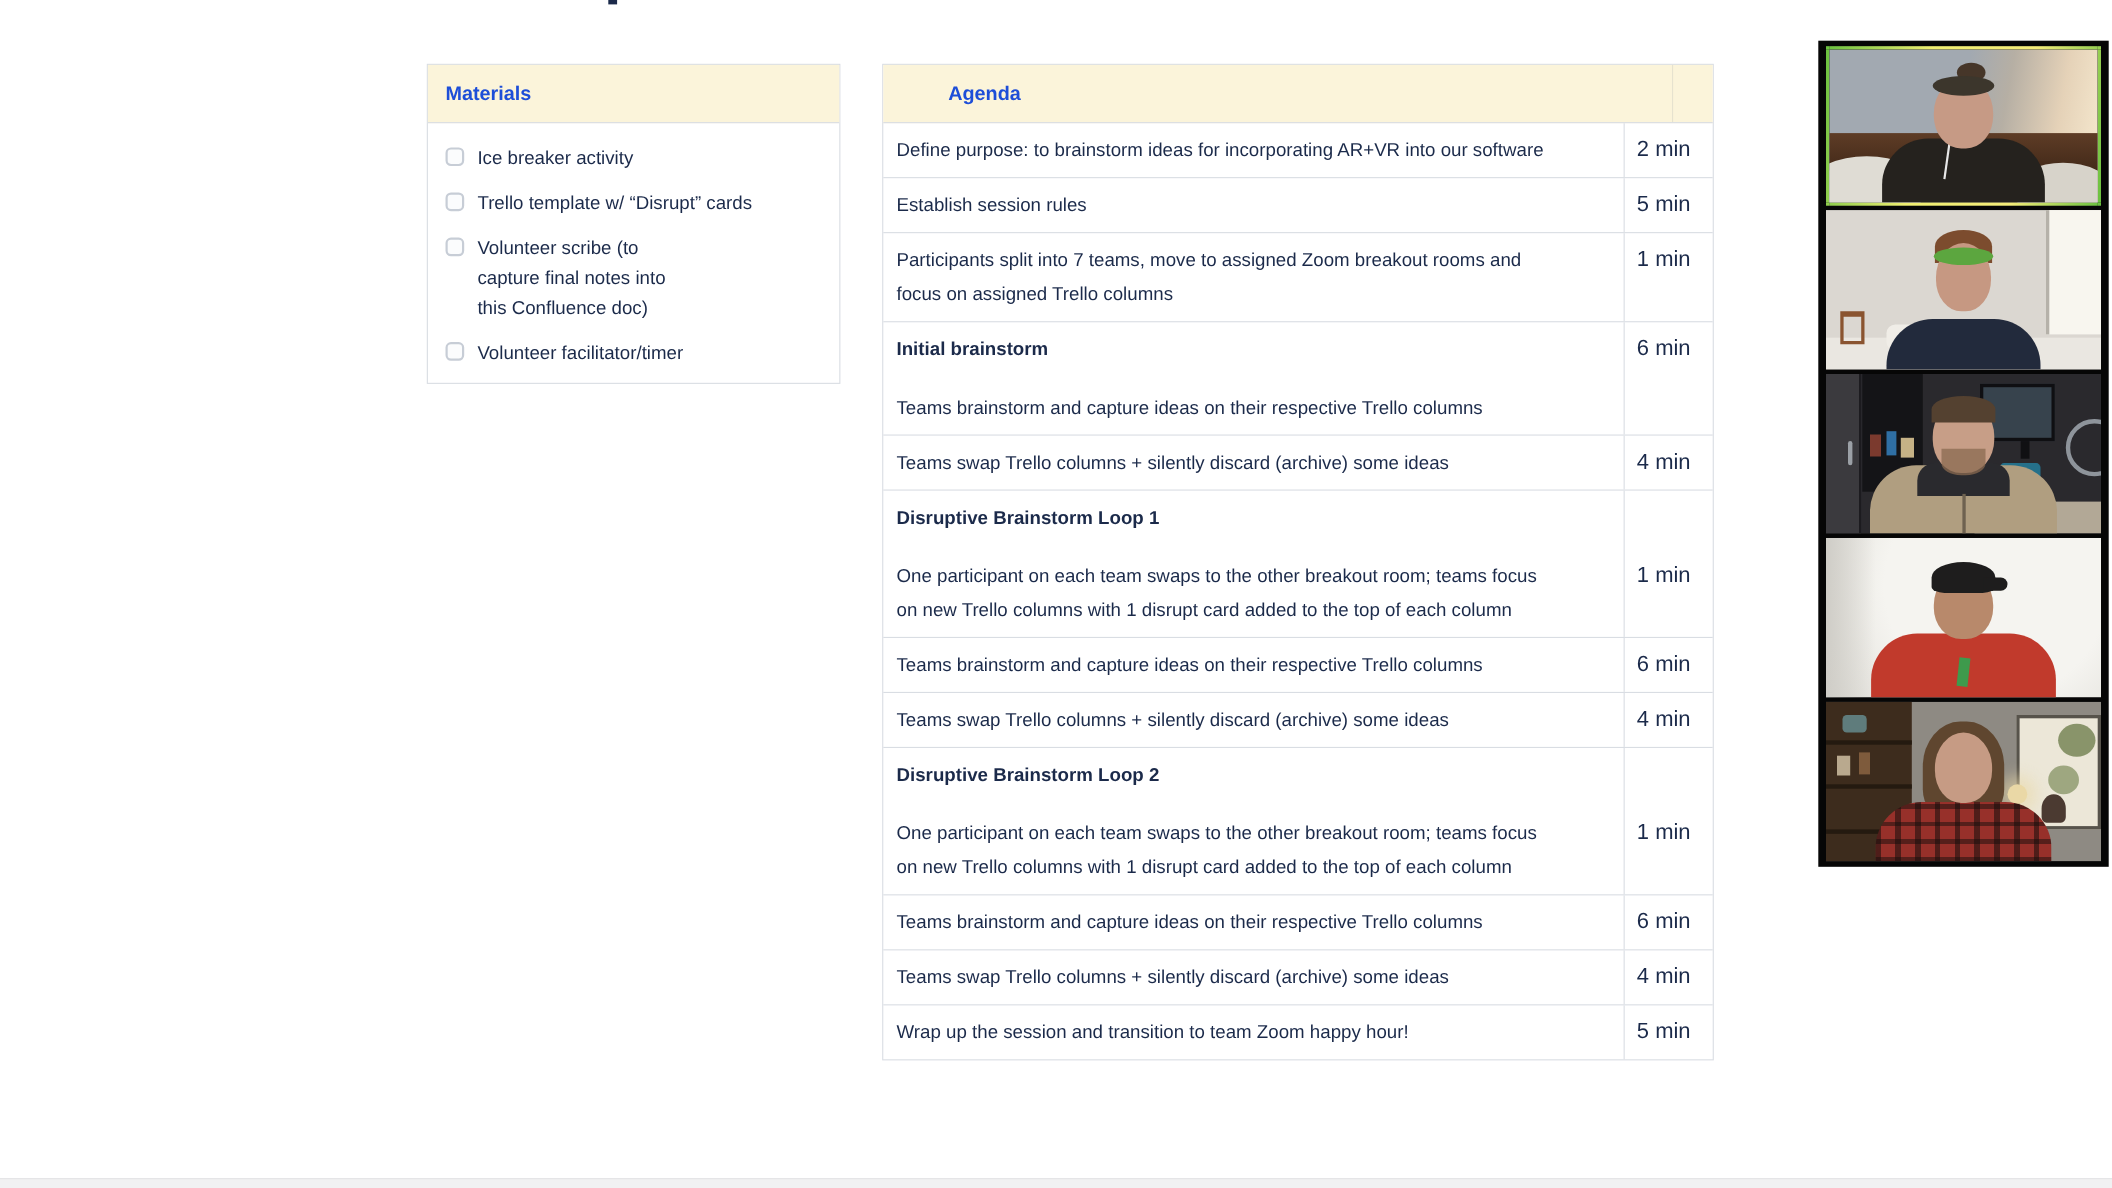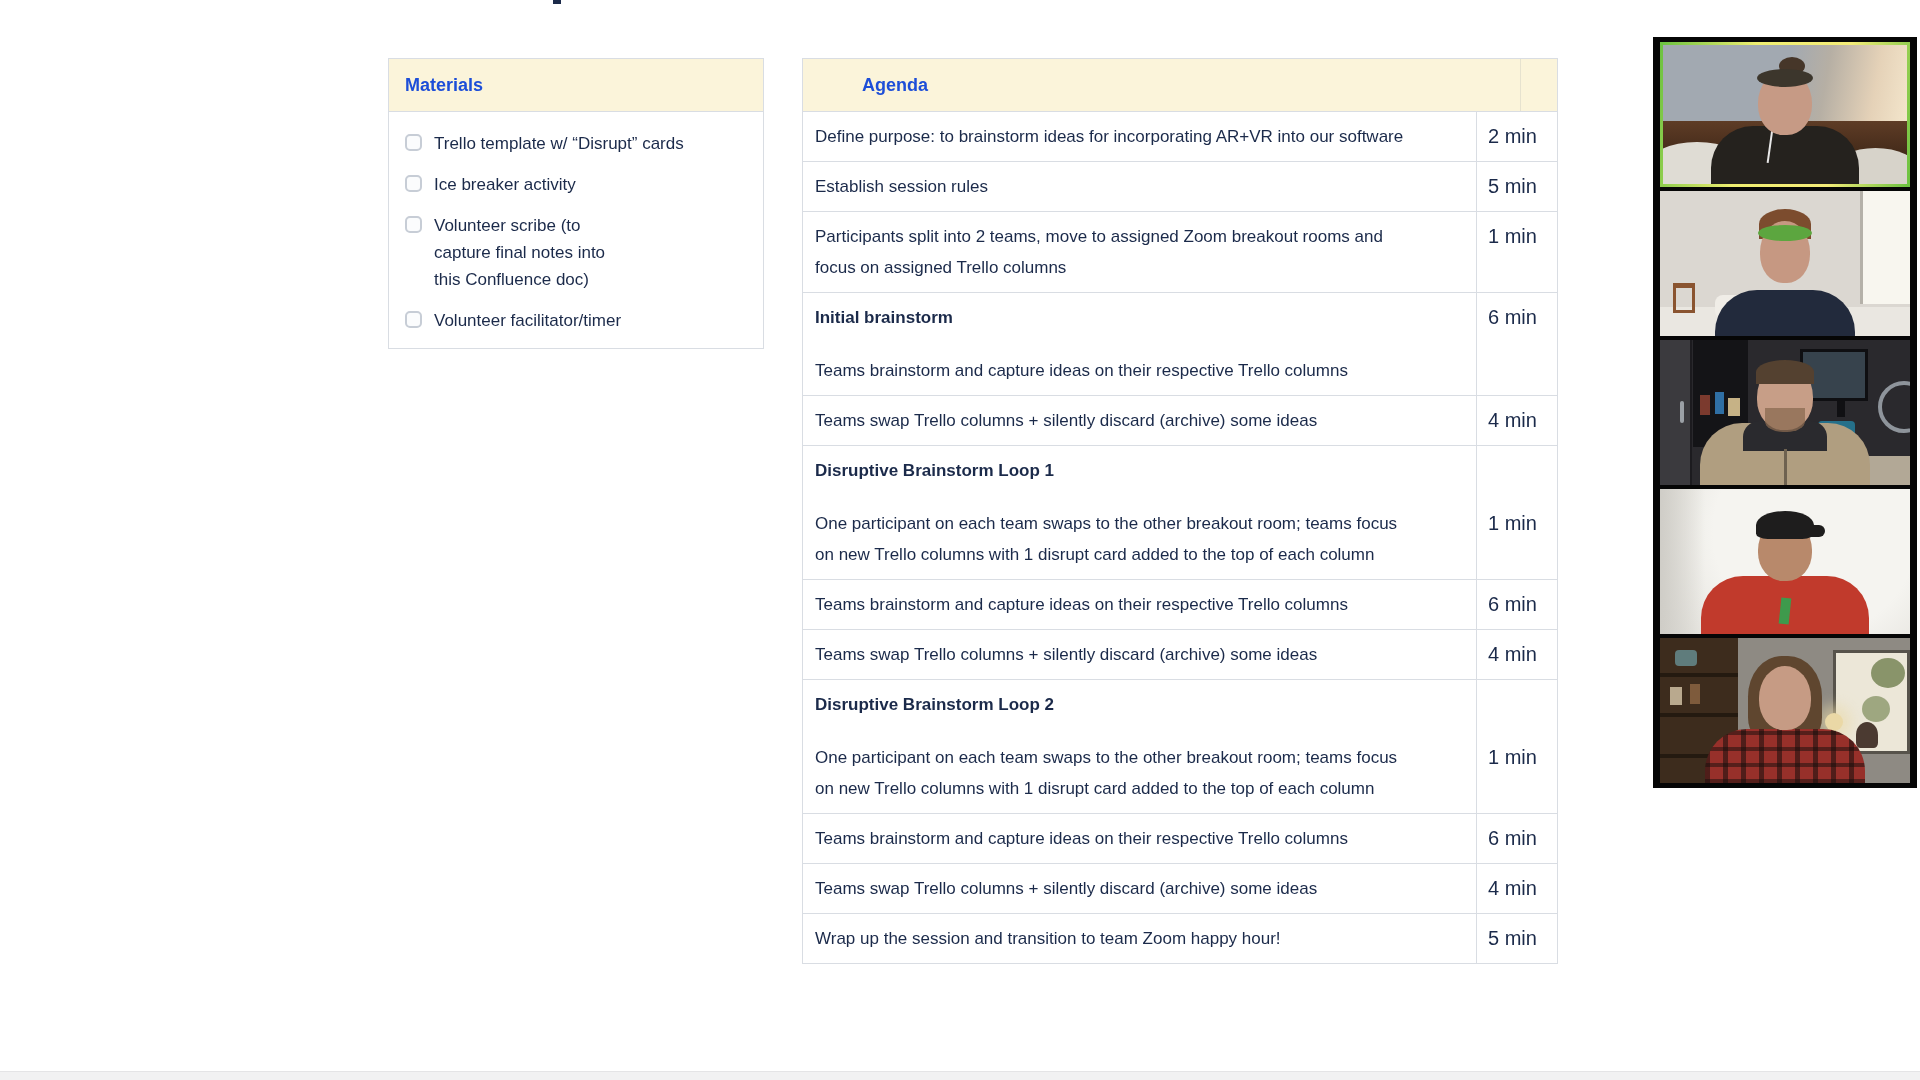--- a/index.html
+++ b/index.html
@@ -160,25 +160,25 @@
 
   <div class="clip-frag"></div>
 
   <div class="panel materials">
     <div class="panel-header">
       <span>Materials</span>
     </div>
     <div class="materials-body">
       <div class="check-item">
         <span class="checkbox"></span>
-        <span class="check-label">Trello template w/ “Disrupt” cards</span>
+        <span class="check-label">Ice breaker activity</span>
       </div>
       <div class="check-item">
         <span class="checkbox"></span>
-        <span class="check-label">Ice breaker activity</span>
+        <span class="check-label">Trello template w/ “Disrupt” cards</span>
       </div>
       <div class="check-item">
         <span class="checkbox"></span>
         <span class="check-label">Volunteer scribe (to
 capture final notes into
 this Confluence doc)</span>
       </div>
       <div class="check-item">
         <span class="checkbox"></span>
         <span class="check-label">Volunteer facilitator/timer</span>
@@ -199,21 +199,21 @@
       <div class="atime">2 min</div>
     </div>
     <div class="arow">
       <div class="acell">
           <div class="abody">Establish session rules</div>
         </div>
       <div class="atime">5 min</div>
     </div>
     <div class="arow">
       <div class="acell">
-          <div class="abody">Participants split into 2 teams, move  to assigned Zoom breakout rooms and
+          <div class="abody">Participants split into 7 teams, move  to assigned Zoom breakout rooms and
 focus on assigned Trello columns</div>
         </div>
       <div class="atime">1 min</div>
     </div>
     <div class="arow">
       <div class="acell">
         <div class="ahead">Initial brainstorm</div>
         <div class="abody">Teams brainstorm and capture ideas on their respective Trello columns</div>
       </div>
       <div class="atime">6 min</div>

